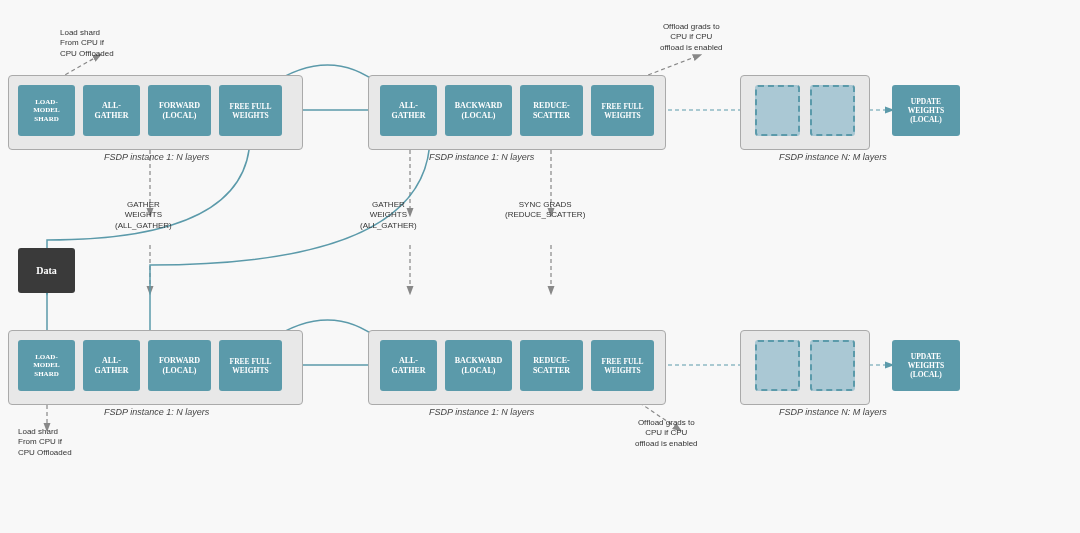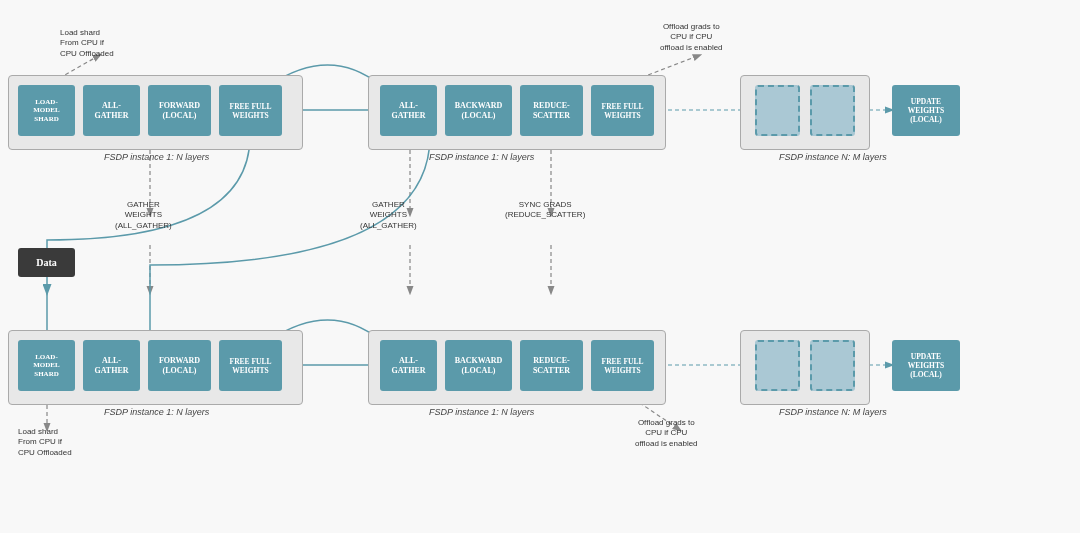--- a/index.html
+++ b/index.html
@@ -208,21 +208,21 @@
   <div class="box" style="left:148px; top:85px; width:63px; height:51px; font-size:8px;">FORWARD<br>(LOCAL)</div>
   <div class="box" style="left:219px; top:85px; width:63px; height:51px; font-size:7.5px;">FREE FULL<br>WEIGHTS</div>
   <div class="box" style="left:380px; top:85px; width:57px; height:51px;">ALL-<br>GATHER</div>
   <div class="box" style="left:445px; top:85px; width:67px; height:51px; font-size:8px;">BACKWARD<br>(LOCAL)</div>
   <div class="box" style="left:520px; top:85px; width:63px; height:51px; font-size:8px;">REDUCE-<br>SCATTER</div>
   <div class="box" style="left:591px; top:85px; width:63px; height:51px; font-size:7.5px;">FREE FULL<br>WEIGHTS</div>
   <div class="box box-outline" style="left:755px; top:85px; width:45px; height:51px;"></div>
   <div class="box box-outline" style="left:810px; top:85px; width:45px; height:51px;"></div>
   <div class="box" style="left:892px; top:85px; width:68px; height:51px; font-size:7.5px;">UPDATE<br>WEIGHTS<br>(LOCAL)</div>
 
-  <div class="box box-dark" style="left:18px; top:248px; width:57px; height:29px; font-size:10px; font-weight:bold;">Data</div>
+  <div class="box box-dark" style="left:18px; top:248px; width:57px; height:45px; font-size:10px; font-weight:bold;">Data</div>
 
   <div class="box" style="left:18px; top:340px; width:57px; height:51px; font-size:7px;">LOAD-<br>MODEL<br>SHARD</div>
   <div class="box" style="left:83px; top:340px; width:57px; height:51px;">ALL-<br>GATHER</div>
   <div class="box" style="left:148px; top:340px; width:63px; height:51px; font-size:8px;">FORWARD<br>(LOCAL)</div>
   <div class="box" style="left:219px; top:340px; width:63px; height:51px; font-size:7.5px;">FREE FULL<br>WEIGHTS</div>
   <div class="box" style="left:380px; top:340px; width:57px; height:51px;">ALL-<br>GATHER</div>
   <div class="box" style="left:445px; top:340px; width:67px; height:51px; font-size:8px;">BACKWARD<br>(LOCAL)</div>
   <div class="box" style="left:520px; top:340px; width:63px; height:51px; font-size:8px;">REDUCE-<br>SCATTER</div>
   <div class="box" style="left:591px; top:340px; width:63px; height:51px; font-size:7.5px;">FREE FULL<br>WEIGHTS</div>
   <div class="box box-outline" style="left:755px; top:340px; width:45px; height:51px;"></div>

